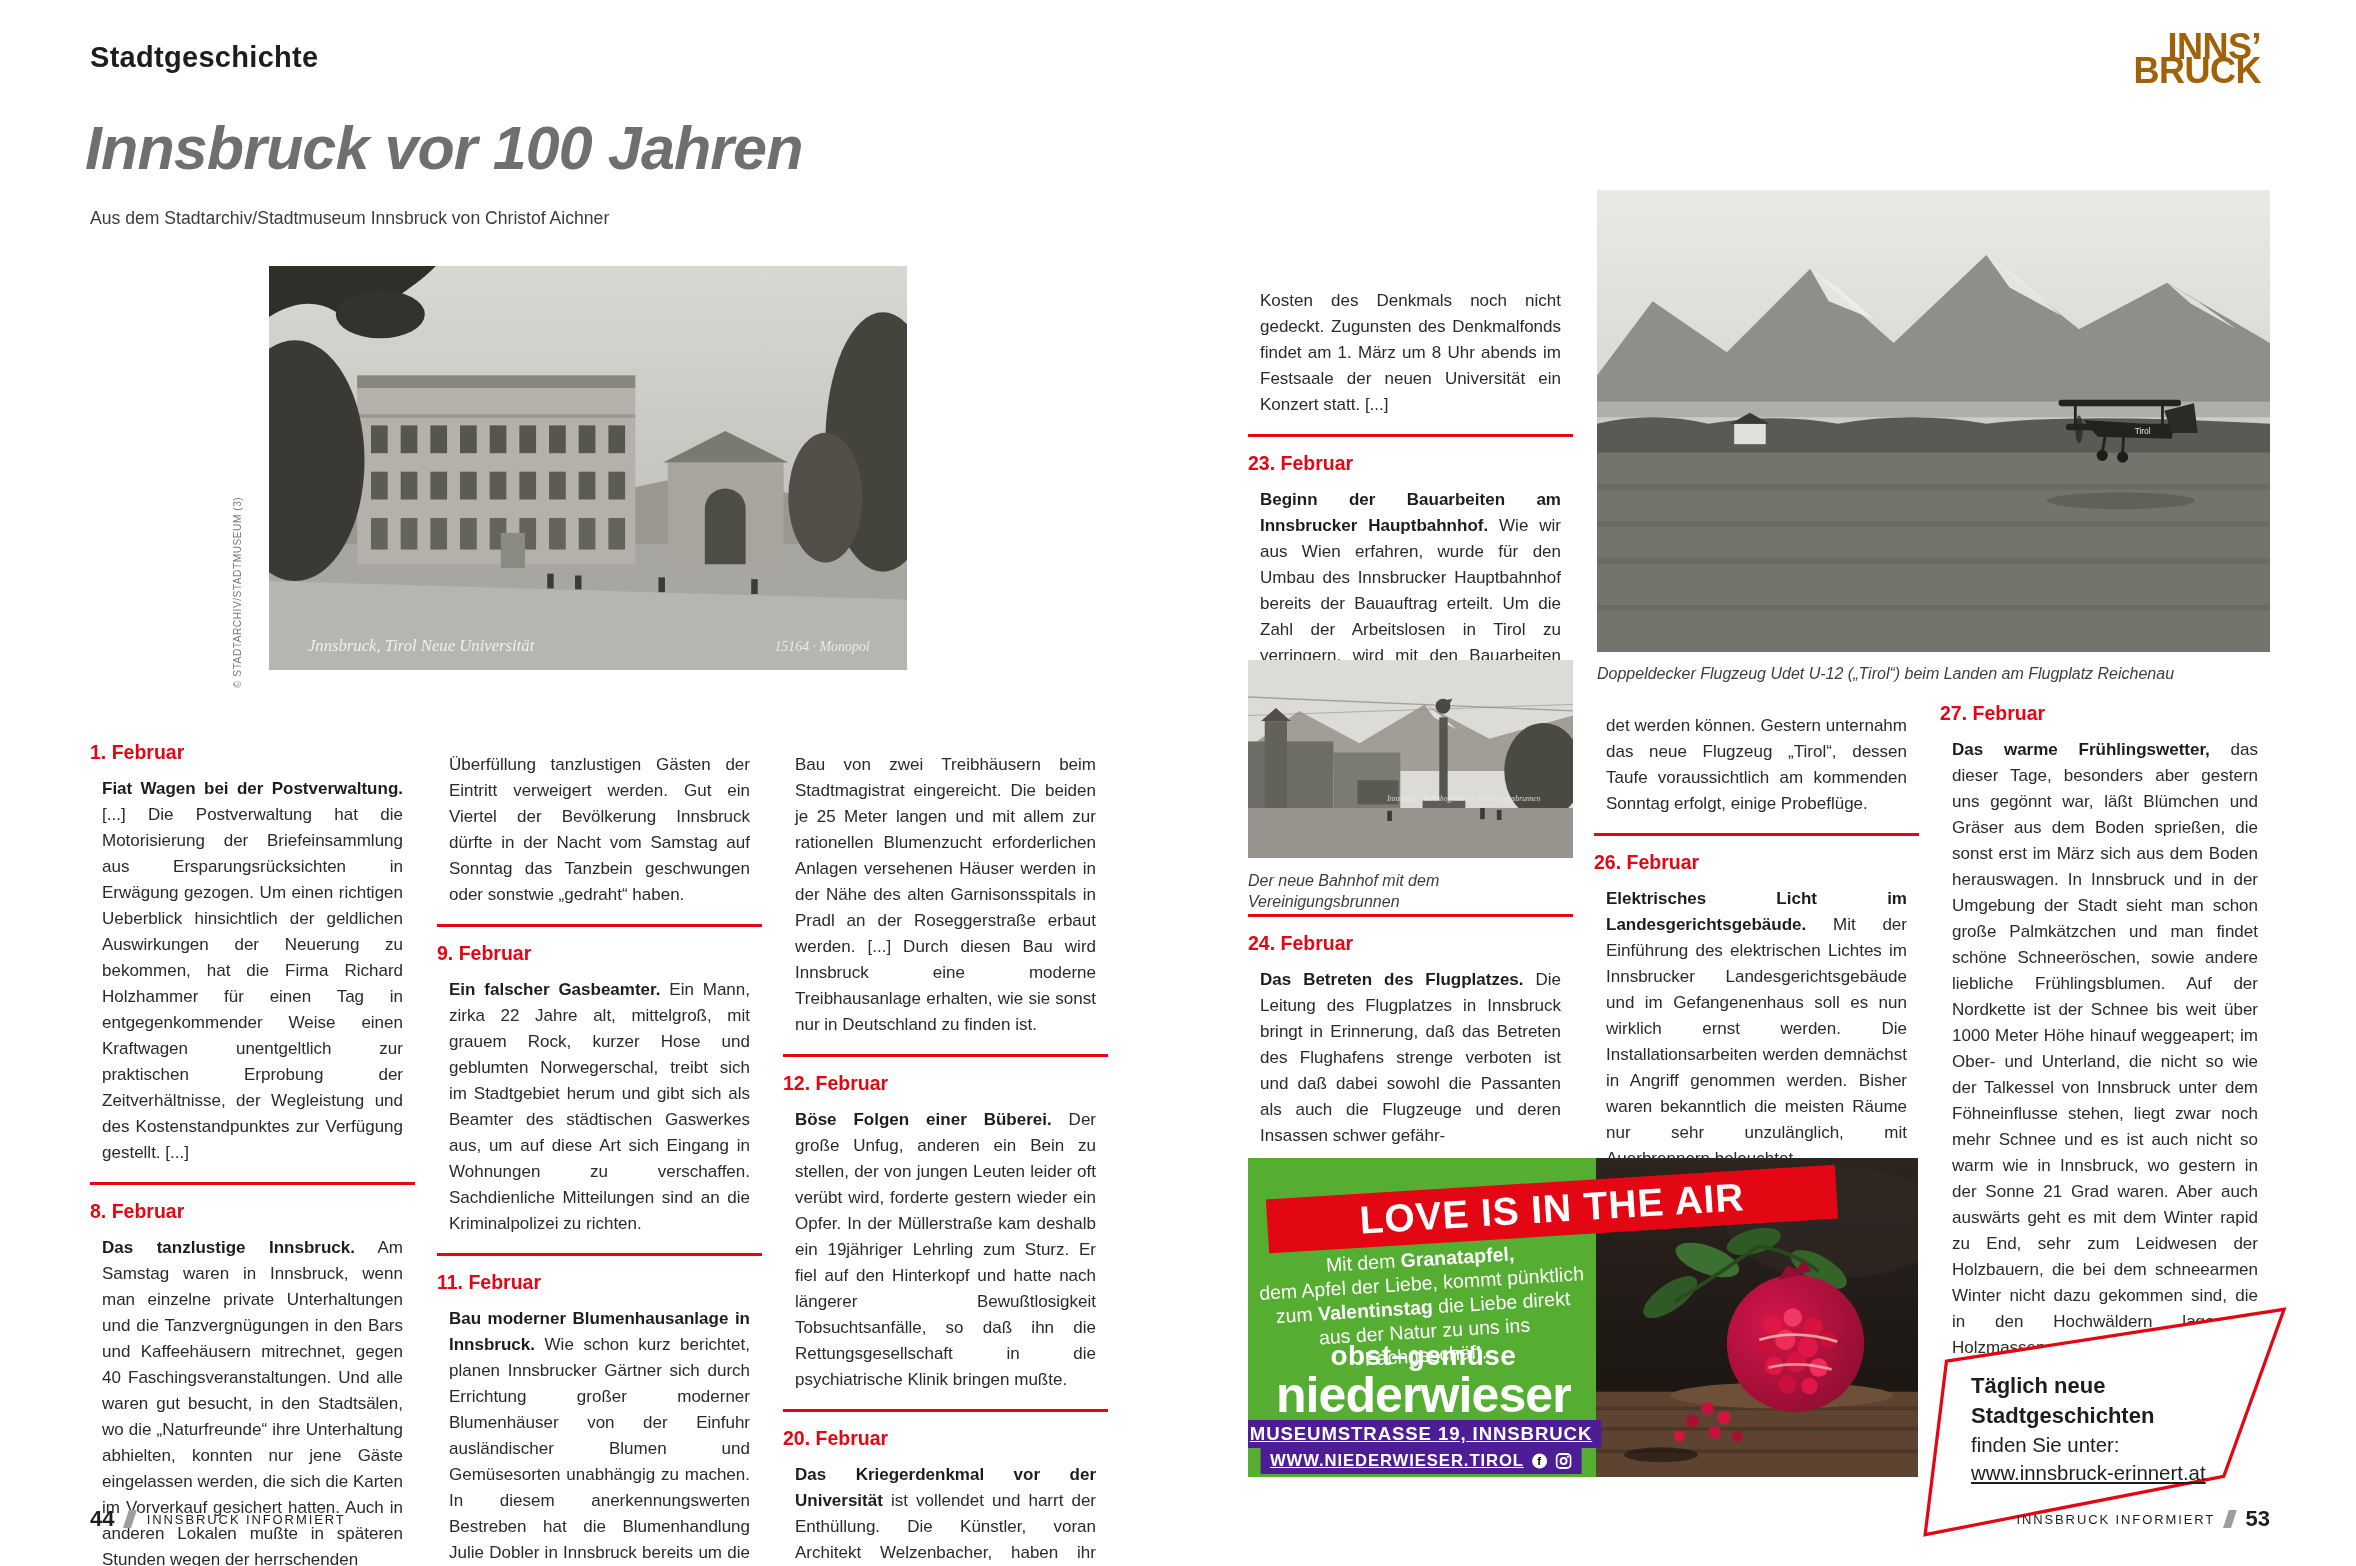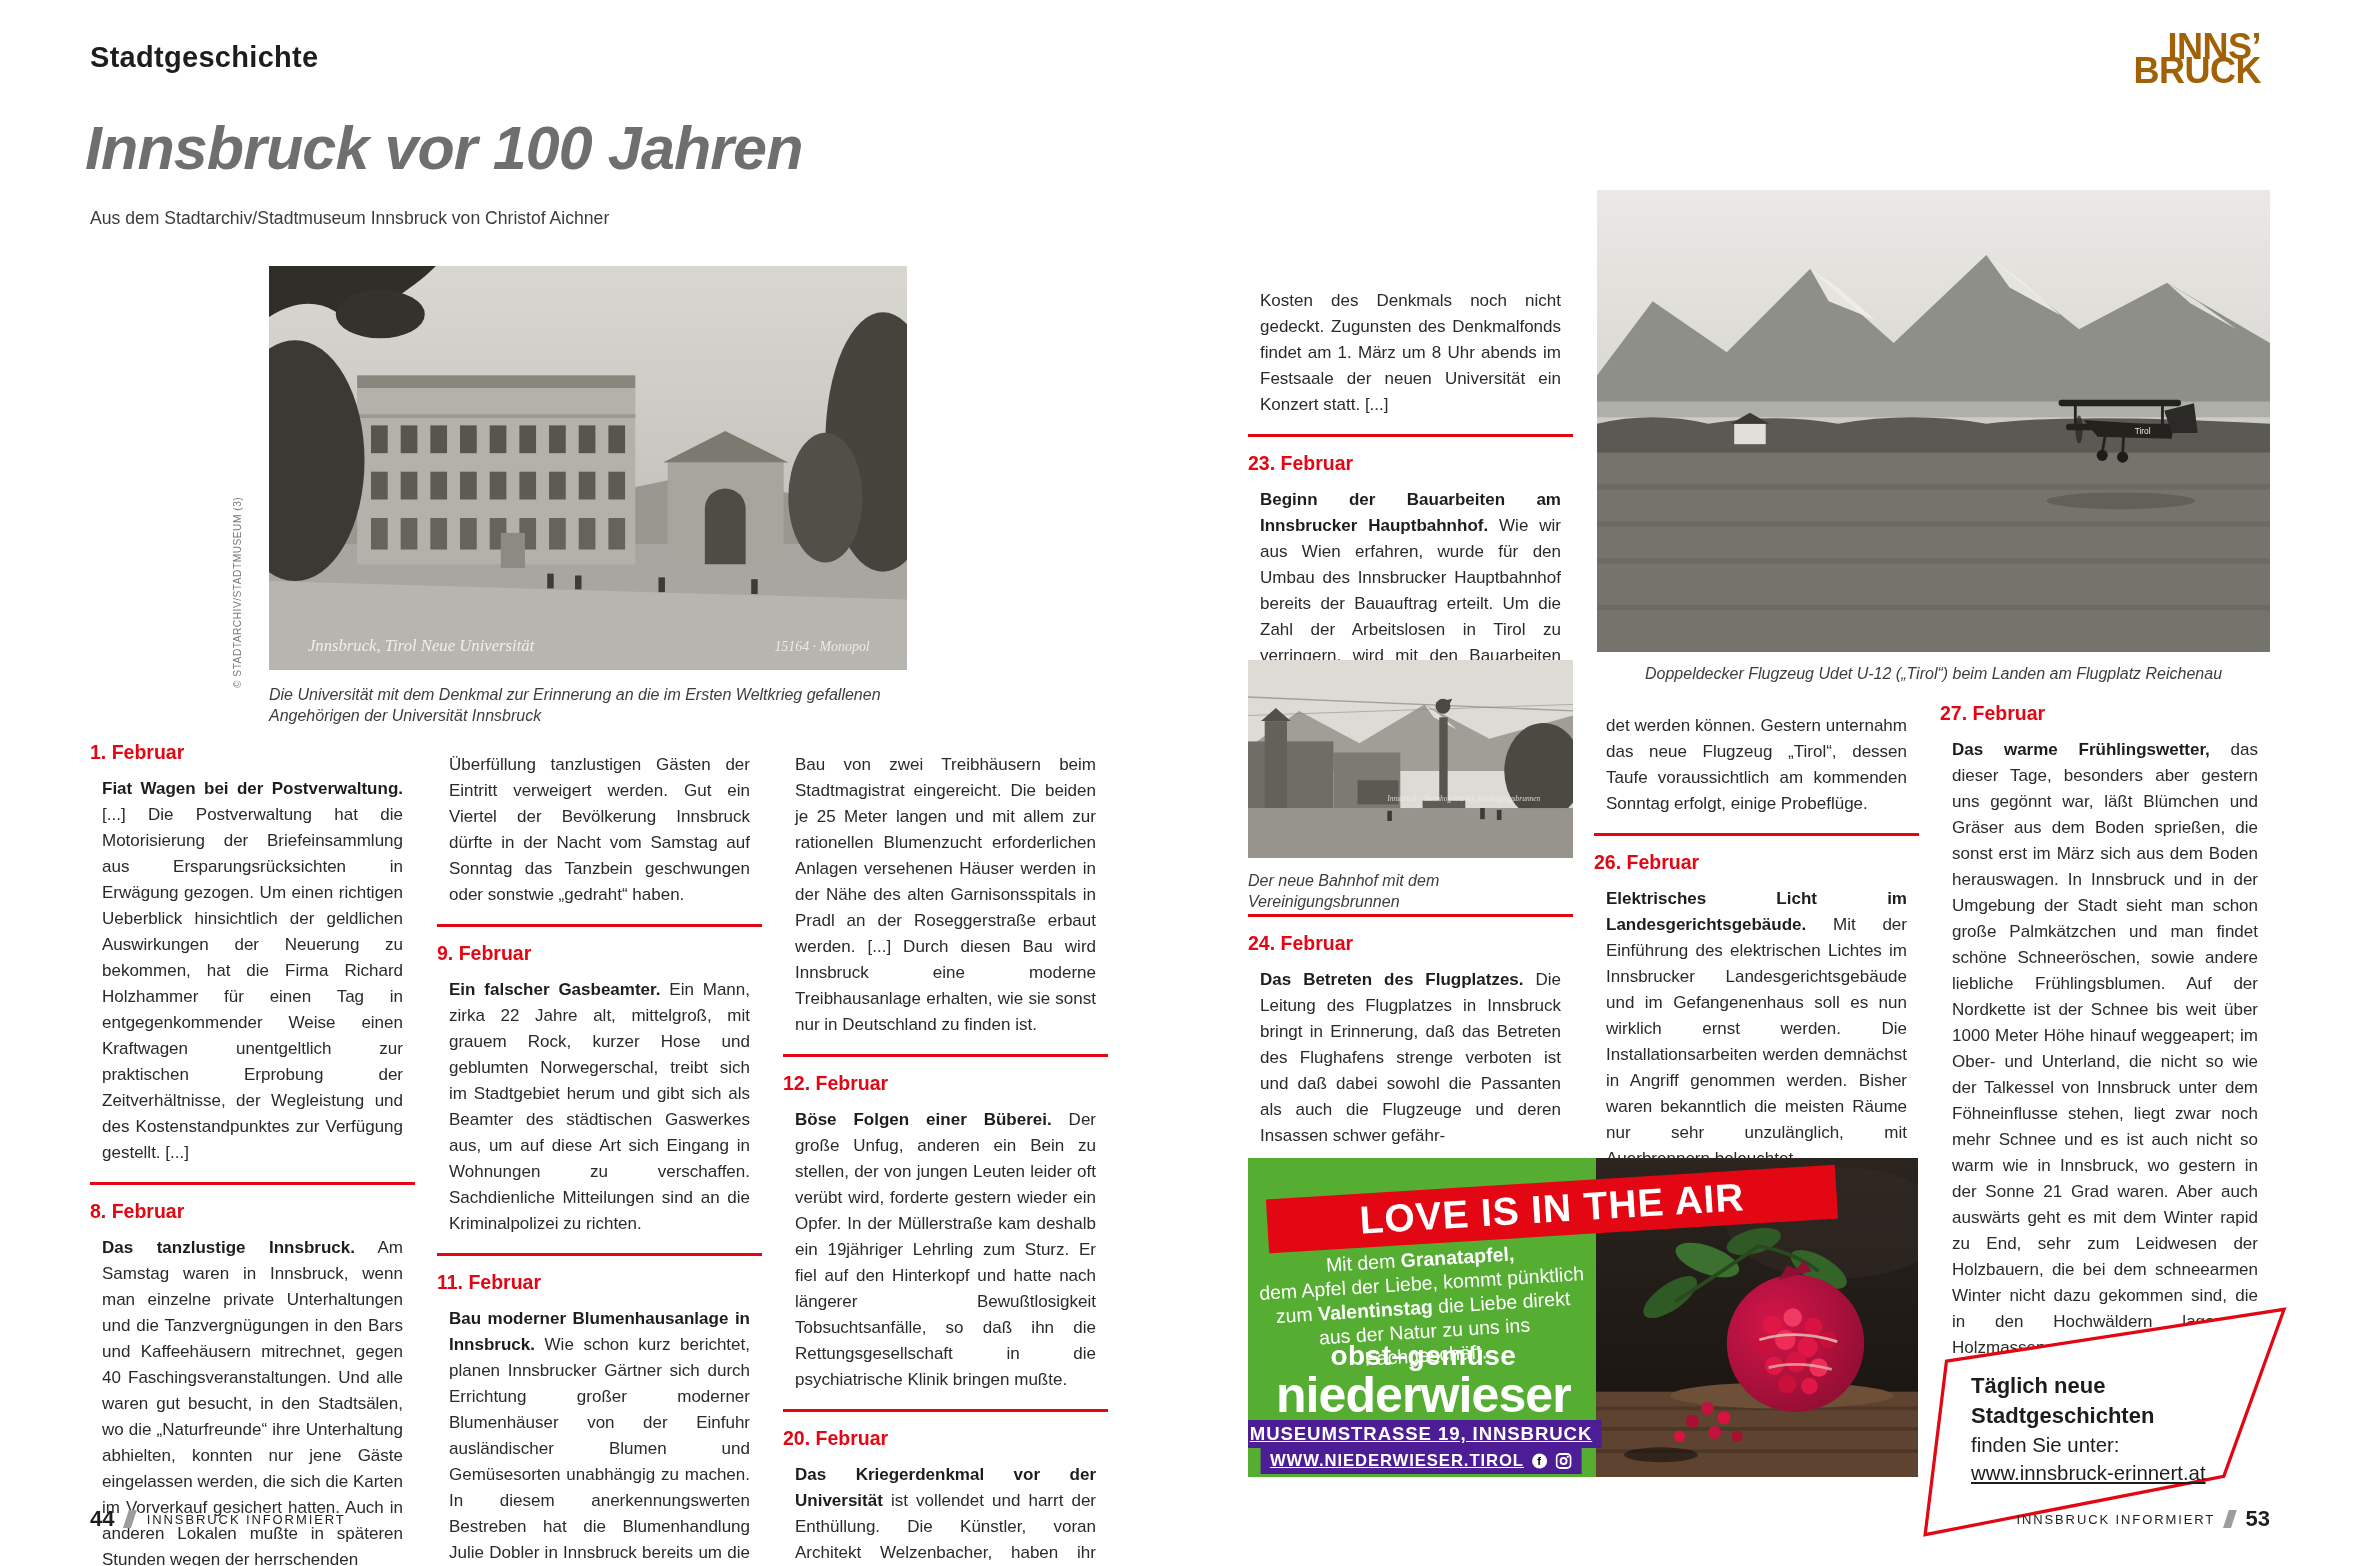--- a/index.html
+++ b/index.html
@@ -121,21 +121,20 @@
       <path d="M0,340 L688,360 L688,436 L0,436 Z" fill="#b7b5af"></path>
       <rect x="300" y="332" width="7" height="16" fill="#3c3b36"></rect>
         <rect x="330" y="334" width="7" height="15" fill="#3c3b36"></rect>
         <rect x="420" y="336" width="7" height="16" fill="#3c3b36"></rect>
         <rect x="520" y="338" width="7" height="16" fill="#3c3b36"></rect>
       <text x="42" y="416" font-size="18" font-style="italic" font-family="Liberation Serif, serif" fill="#f0efea">Jnnsbruck, Tirol Neue Universität</text>
       <text x="545" y="416" font-size="15" font-style="italic" font-family="Liberation Serif, serif" fill="#eceae4">15164 · Monopol</text>
     </svg>
   </div>
   <div class="abs credit">© STADTARCHIV/STADTMUSEUM (3)</div>
-  <div class="abs caption" style="left:269px;top:684px;width:649px;">Die Universität mit dem Denkmal zur Erinnerung an die im Ersten Weltkrieg gefallenen Angehörigen der Universität Innsbruck</div>
 
   <div class="abs" style="left:1597px;top:190px;width:771px;height:462px;">
     <svg width="673" height="462" viewBox="0 0 726 498" preserveAspectRatio="none">
       <defs>
         <linearGradient id="sky2" x1="0" y1="0" x2="0" y2="1">
           <stop offset="0" stop-color="#eae9e5"></stop>
             <stop offset="1" stop-color="#d2d1cc"></stop>
         </linearGradient>
       </defs>
       <rect x="0" y="0" width="726" height="300" fill="url(#sky2)"></rect>
@@ -159,21 +158,21 @@
         <line x1="610" y1="232" x2="610" y2="256" stroke="#23221e" stroke-width="3"></line>
         <line x1="548" y1="266" x2="545" y2="283" stroke="#23221e" stroke-width="3"></line>
         <line x1="568" y1="266" x2="567" y2="285" stroke="#23221e" stroke-width="3"></line>
         <circle cx="545" cy="286" r="6" fill="#1d1c19"></circle>
         <circle cx="567" cy="288" r="6" fill="#1d1c19"></circle>
         <ellipse cx="520" cy="258" rx="4" ry="15" fill="#23221e" opacity="0.7"></ellipse>
         <text x="580" y="263" font-size="9" fill="#e8e7e2" font-family="Liberation Sans, sans-serif">Tirol</text>
       </g>
     </svg>
   </div>
-  <div class="abs caption" style="left:1645px;top:663px;width:673px;">Doppeldecker Flugzeug Udet U-12 („Tirol“) beim Landen am Flugplatz Reichenau</div>
+  <div class="abs caption" style="left:1597px;top:663px;width:673px;">Doppeldecker Flugzeug Udet U-12 („Tirol“) beim Landen am Flugplatz Reichenau</div>
 
   <div class="abs col" style="left:90px;top:740px;">
     <h3 class="date">1. Februar</h3>
     <p><span class="lead">Fiat Wagen bei der Postverwaltung.</span><span> [...] Die Postverwaltung hat die Motorisierung der Briefeinsammlung aus Ersparungsrücksichten in Erwägung gezogen. Um einen richtigen Ueberblick hinsichtlich der geldlichen Auswirkungen der Neuerung zu bekommen, hat die Firma Richard Holzhammer für einen Tag in entgegenkommender Weise einen Kraftwagen unentgeltlich zur praktischen Erprobung der Zeitverhältnisse, der Wegleistung und des Kostenstandpunktes zur Verfügung gestellt. [...]</span></p>
     <div class="rule"></div>
     <h3 class="date">8. Februar</h3>
     <p><span class="lead">Das tanzlustige Innsbruck.</span><span> Am Samstag waren in Innsbruck, wenn man einzelne private Unterhaltungen und die Tanzvergnügungen in den Bars und Kaffeehäusern mitrechnet, gegen 40 Faschingsveranstaltungen. Und alle waren gut besucht, in den Stadtsälen, wo die „Naturfreunde“ ihre Unterhaltung abhielten, konnten nur jene Gäste eingelassen werden, die sich die Karten im Vorverkauf gesichert hatten. Auch in anderen Lokalen mußte in späteren Stunden wegen der herrschenden</span></p>
   </div>
 
   <div class="abs col" style="left:437px;top:740px;">

